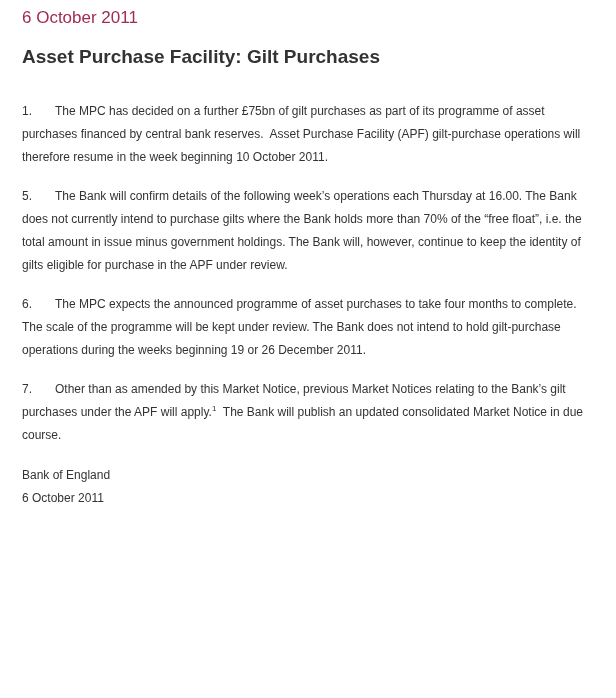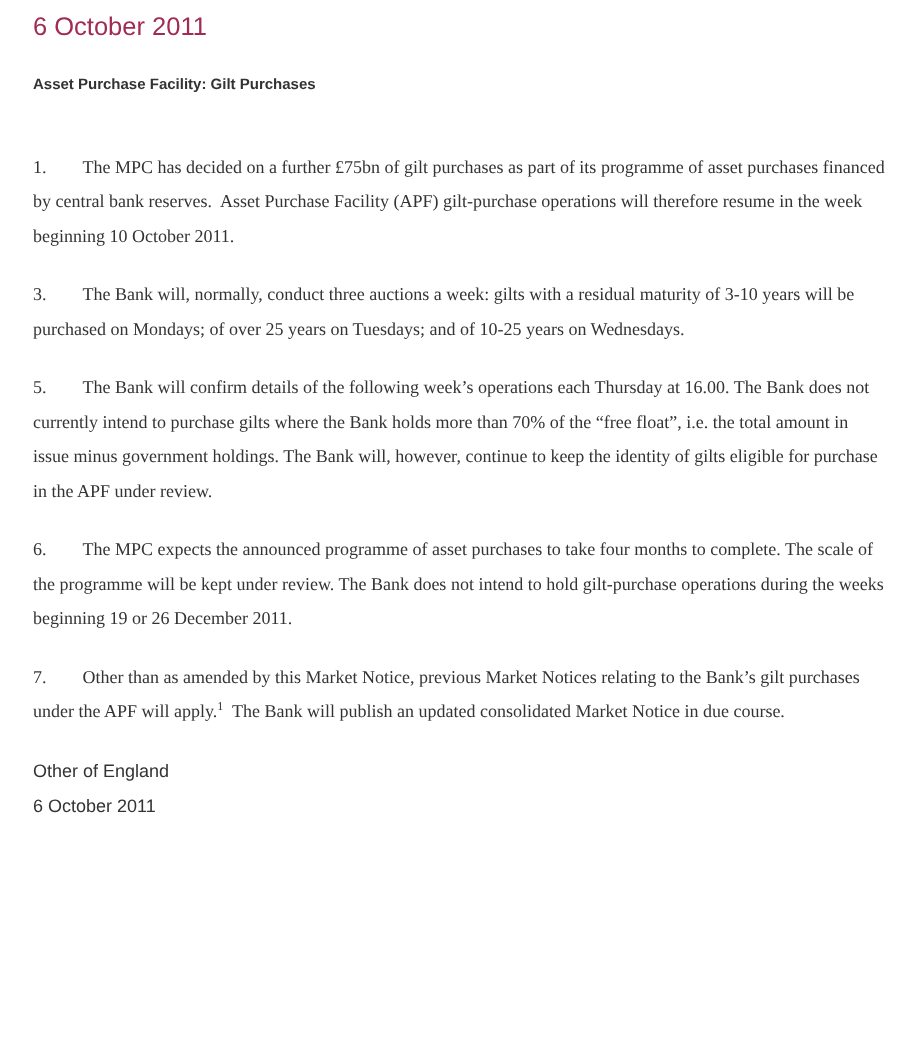--- a/index.html
+++ b/index.html
@@ -18,32 +18,31 @@
     padding: 6px 24px 0 22px;
     width: 570px;
   }
   .notice-date {
     font-size: 17px;
     line-height: 23px;
     color: var(--date-accent, #A12B55);
     margin: 0;
   }
   .notice-title {
-    font-size: 10px;
+    font-size: 19px;
     font-weight: bold;
     line-height: 21px;
     color: var(--body-text, #333333);
     margin: 17px 0 0 0;
   }
   .para {
     font-size: 12px;
     line-height: 23px;
     margin: 0 0 16px 0;
     white-space: pre-wrap;
-    font-family: Liberation Serif, serif;
   }
   .para.first {
     margin-top: 33px;
   }
   .para .num {
     display: inline-block;
     width: 33px;
     white-space: pre;
   }
   .para sup {
@@ -62,27 +61,26 @@
 
 <div class="doc">
 
   <div class="notice-date">6 October 2011</div>
 
   <h1 class="notice-title">Asset Purchase Facility: Gilt Purchases</h1>
 
   <p class="para first"><span class="num">1.</span><span>The MPC has decided on a further £75bn of gilt purchases as part of its programme of asset purchases financed by central bank reserves.  Asset Purchase Facility (APF) gilt-purchase operations will therefore resume in the week beginning 10 October 2011.</span></p>
 
 
-  <p class="para"><span class="num">3.</span><span>The Bank will, normally, conduct three auctions a week: gilts with a residual maturity of 3-10 years will be purchased on Mondays; of over 25 years on Tuesdays; and of 10-25 years on Wednesdays.</span></p>
 
 
   <p class="para"><span class="num">5.</span><span>The Bank will confirm details of the following week’s operations each Thursday at 16.00. The Bank does not currently intend to purchase gilts where the Bank holds more than 70% of the “free float”, i.e. the total amount in issue minus government holdings. The Bank will, however, continue to keep the identity of gilts eligible for purchase in the APF under review.</span></p>
 
   <p class="para"><span class="num">6.</span><span>The MPC expects the announced programme of asset purchases to take four months to complete. The scale of the programme will be kept under review. The Bank does not intend to hold gilt-purchase operations during the weeks beginning 19 or 26 December 2011.</span></p>
 
   <p class="para"><span class="num">7.</span><span>Other than as amended by this Market Notice, previous Market Notices relating to the Bank’s gilt purchases under the APF will apply.</span><sup>1</sup><span>  The Bank will publish an updated consolidated Market Notice in due course.</span></p>
 
   <div class="signature">
-    <div>Other of England</div>
+    <div>Bank of England</div>
     <div>6 October 2011</div>
   </div>
 
 </div>
 
 </body></html>

